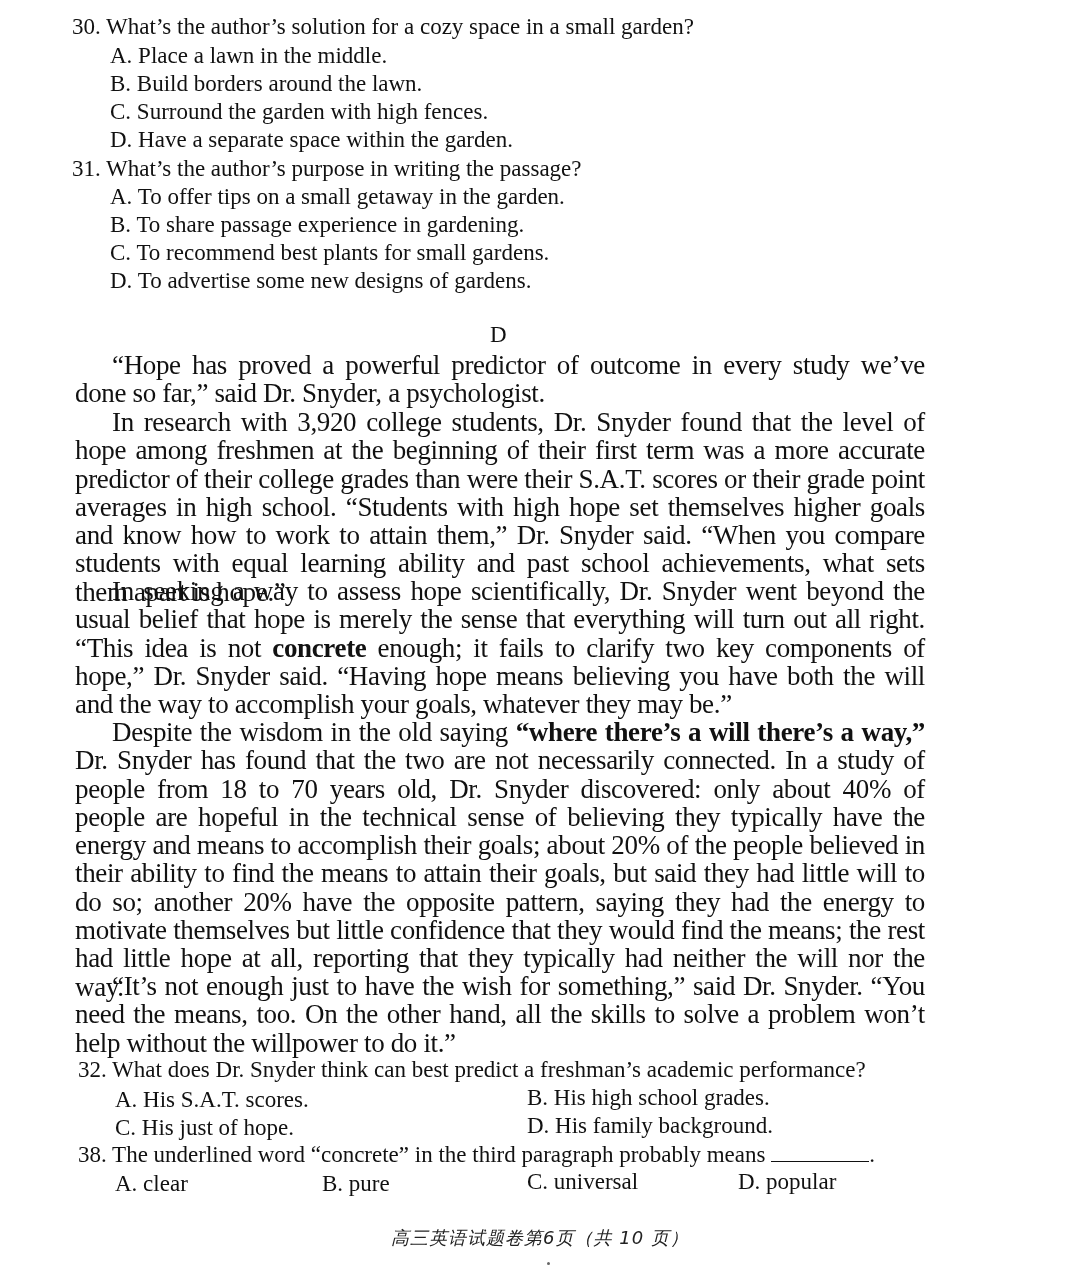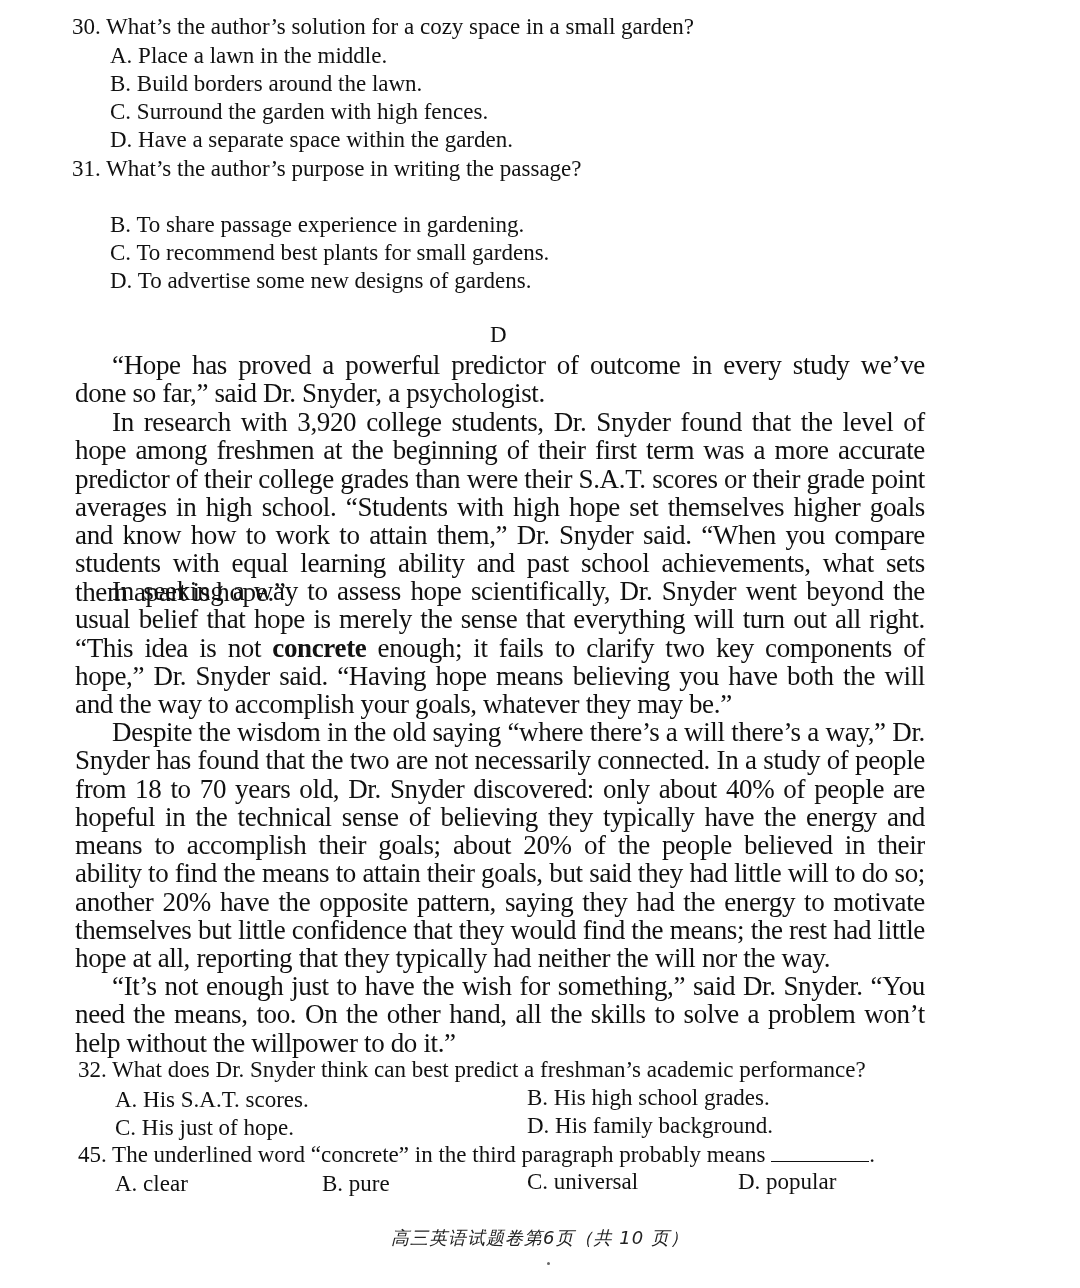--- a/index.html
+++ b/index.html
@@ -14,21 +14,21 @@
     transform-origin: left top;
   }
   .q { left: 72px; }
   .opt { left: 110px; }
   .section-letter { position: absolute; left: 490px; top: 322px; font-size: 23px; }
   .para {
     position: absolute; left: 75px; width: 850px; font-size: 27px; line-height: 28.3px;
     text-align: justify; text-indent: 37px; letter-spacing: -0.35px;
   }
   .para .u { font-weight: bold; text-decoration-thickness: 2px; }
-  .para b { font-weight: normal; }
+  .para b { font-weight: bold; }
   .blank {
     display: inline-block; width: 98px; border-bottom: 1.5px solid #111; height: 18px; vertical-align: baseline;
   }
   .footer {
     position: absolute; left: 0; width: 1080px; top: 1226px; text-align: center;
     font-family: "DejaVu Sans", sans-serif; font-size: 18px; letter-spacing: 1px; color: #222; font-style: italic;
   }
   .dot { position: absolute; left: 547px; top: 1262px; width: 3px; height: 3px; background: #666; border-radius: 50%; }
 </style>
 </head>
@@ -42,20 +42,21 @@
   </div>
   <div class="line opt" style="top:42px">A. Place a lawn in the middle.</div>
   <div class="line opt" style="top:70px">B. Build borders around the lawn.</div>
   <div class="line opt" style="top:98px">C. Surround the garden with high fences.</div>
   <div class="line opt" style="top:126px">D. Have a separate space within the garden.</div>
 
   <div class="line q" style="top:155px">
     <span>31.</span>
     <span>What’s the author’s purpose in writing the passage?</span>
   </div>
+  <div class="line opt" style="top:183px">A. To offer tips on a small getaway in the garden.</div>
   <div class="line opt" style="top:211px">B. To share passage experience in gardening.</div>
   <div class="line opt" style="top:239px">C. To recommend best plants for small gardens.</div>
   <div class="line opt" style="top:267px">D. To advertise some new designs of gardens.</div>
 
   <div class="section-letter">D</div>
 
   <div class="para" style="top:351px">“Hope has proved a powerful predictor of outcome in every study we’ve done so far,” said Dr. Snyder, a psychologist.</div>
 
   <div class="para" style="top:408px">In research with 3,920 college students, Dr. Snyder found that the level of hope among freshmen at the beginning of their first term was a more accurate predictor of their college grades than were their S.A.T. scores or their grade point averages in high school. “Students with high hope set themselves higher goals and know how to work to attain them,” Dr. Snyder said. “When you compare students with equal learning ability and past school achievements, what sets them apart is hope.”</div>
 
@@ -68,21 +69,21 @@
   <div class="line q" style="left:78px;top:1056px">
     <span>32.</span>
     <span>What does Dr. Snyder think can best predict a freshman’s academic performance?</span>
   </div>
   <div class="line" style="left:115px;top:1086px">A. His S.A.T. scores.</div>
   <div class="line" style="left:527px;top:1084px">B. His high school grades.</div>
   <div class="line" style="left:115px;top:1114px">C. His just of hope.</div>
   <div class="line" style="left:527px;top:1112px">D. His family background.</div>
 
   <div class="line q" style="left:78px;top:1141px">
-    <span>45.</span>
+    <span>38.</span>
     <span>The underlined word “concrete” in the third paragraph probably means</span>
     <span class="blank"></span><span>.</span>
   </div>
   <div class="line" style="left:115px;top:1170px">A. clear</div>
   <div class="line" style="left:322px;top:1170px">B. pure</div>
   <div class="line" style="left:527px;top:1168px">C. universal</div>
   <div class="line" style="left:738px;top:1168px">D. popular</div>
 
   <div class="footer">高三英语试题卷第6页（共 10 页）</div>
   <div class="dot"></div>

